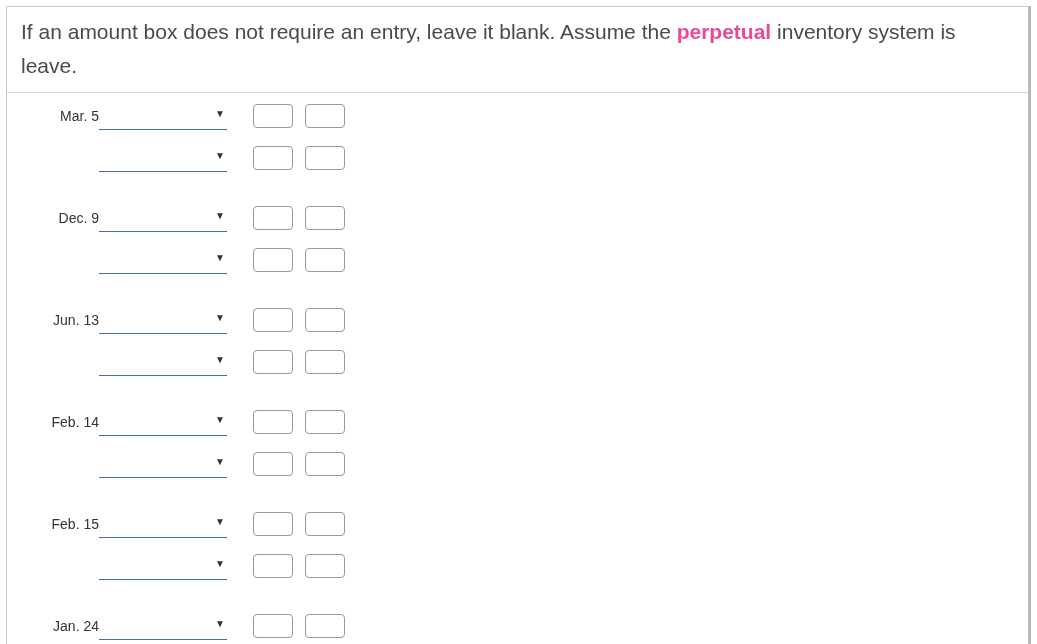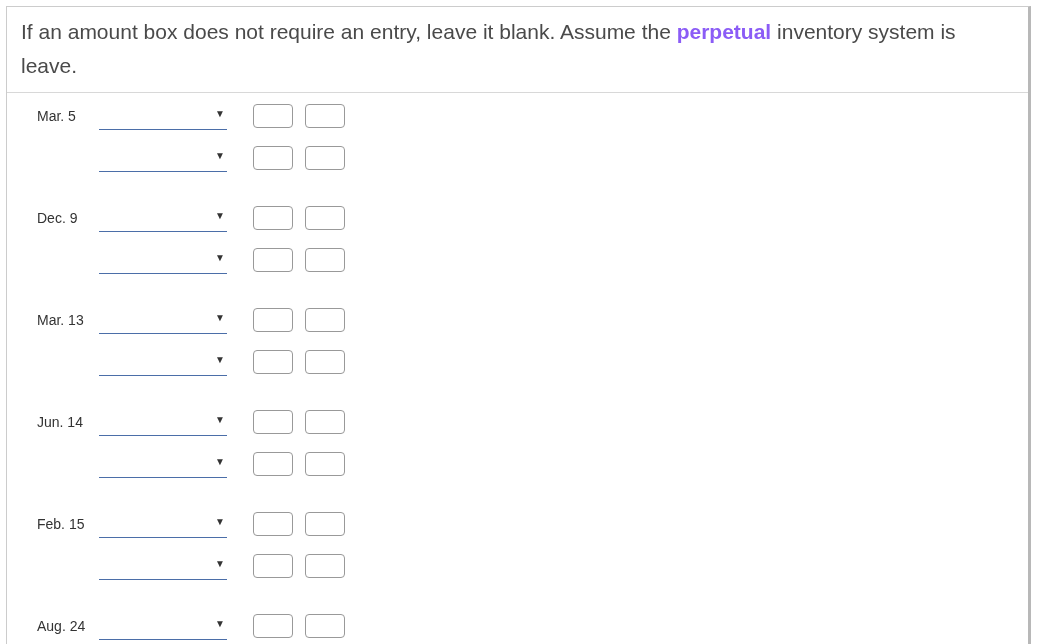--- a/index.html
+++ b/index.html
@@ -20,40 +20,41 @@
     }
     .instructions {
       font-size: 21px;
       color: #4a4a4a;
       line-height: 1.6;
       padding: 8px 14px 10px 14px;
       border-bottom: 1px solid #d8d8d8;
     }
     .instructions .bold {
       font-weight: bold;
-      color: #8b5cf6;
+      color: #ec4899;
       text-align: right;
     }
     .entries {
       padding: 6px 14px 10px 30px;
     }
     .entry-group {
       margin-bottom: 26px;
     }
     .entry-row {
       display: flex;
       align-items: center;
       height: 34px;
       margin-bottom: 8px;
     }
     .date-label {
       width: 62px;
       font-size: 14px;
       color: #333;
       flex-shrink: 0;
+      text-align: right;
     }
     .date-spacer {
       width: 62px;
       flex-shrink: 0;
     }
     .account-select {
       width: 128px;
       height: 28px;
       border: none;
       border-bottom: 1.5px solid #4b6ea8;
@@ -121,39 +122,39 @@
           <div class="date-spacer"></div>
           <div class="account-select">
             <span class="dropdown-icon">▼</span>
           </div>
           <input type="text" class="amount-input" style="">
           <input type="text" class="amount-input" style="">
         </div>
       </div>
       <div class="entry-group">
         <div class="entry-row">
-          <div class="date-label">Mar. 13</div>
-          <div class="account-select">
-            <span class="dropdown-icon">▼</span>
-          </div>
-          <input type="text" class="amount-input" style="">
-          <input type="text" class="amount-input" style="">
-        </div>
-        <div class="entry-row">
-          <div class="date-spacer"></div>
-          <div class="account-select">
-            <span class="dropdown-icon">▼</span>
-          </div>
-          <input type="text" class="amount-input" style="">
-          <input type="text" class="amount-input" style="">
-        </div>
-      </div>
-      <div class="entry-group">
-        <div class="entry-row">
-          <div class="date-label">Jun. 14</div>
+          <div class="date-label">Jun. 13</div>
+          <div class="account-select">
+            <span class="dropdown-icon">▼</span>
+          </div>
+          <input type="text" class="amount-input" style="">
+          <input type="text" class="amount-input" style="">
+        </div>
+        <div class="entry-row">
+          <div class="date-spacer"></div>
+          <div class="account-select">
+            <span class="dropdown-icon">▼</span>
+          </div>
+          <input type="text" class="amount-input" style="">
+          <input type="text" class="amount-input" style="">
+        </div>
+      </div>
+      <div class="entry-group">
+        <div class="entry-row">
+          <div class="date-label">Feb. 14</div>
           <div class="account-select">
             <span class="dropdown-icon">▼</span>
           </div>
           <input type="text" class="amount-input" style="">
           <input type="text" class="amount-input" style="">
         </div>
         <div class="entry-row">
           <div class="date-spacer"></div>
           <div class="account-select">
             <span class="dropdown-icon">▼</span>
@@ -175,21 +176,21 @@
           <div class="date-spacer"></div>
           <div class="account-select">
             <span class="dropdown-icon">▼</span>
           </div>
           <input type="text" class="amount-input" style="">
           <input type="text" class="amount-input" style="">
         </div>
       </div>
       <div class="entry-group">
         <div class="entry-row">
-          <div class="date-label">Aug. 24</div>
+          <div class="date-label">Jan. 24</div>
           <div class="account-select">
             <span class="dropdown-icon">▼</span>
           </div>
           <input type="text" class="amount-input" style="">
           <input type="text" class="amount-input" style="">
         </div>
         <div class="entry-row">
           <div class="date-spacer"></div>
           <div class="account-select">
             <span class="dropdown-icon">▼</span>

